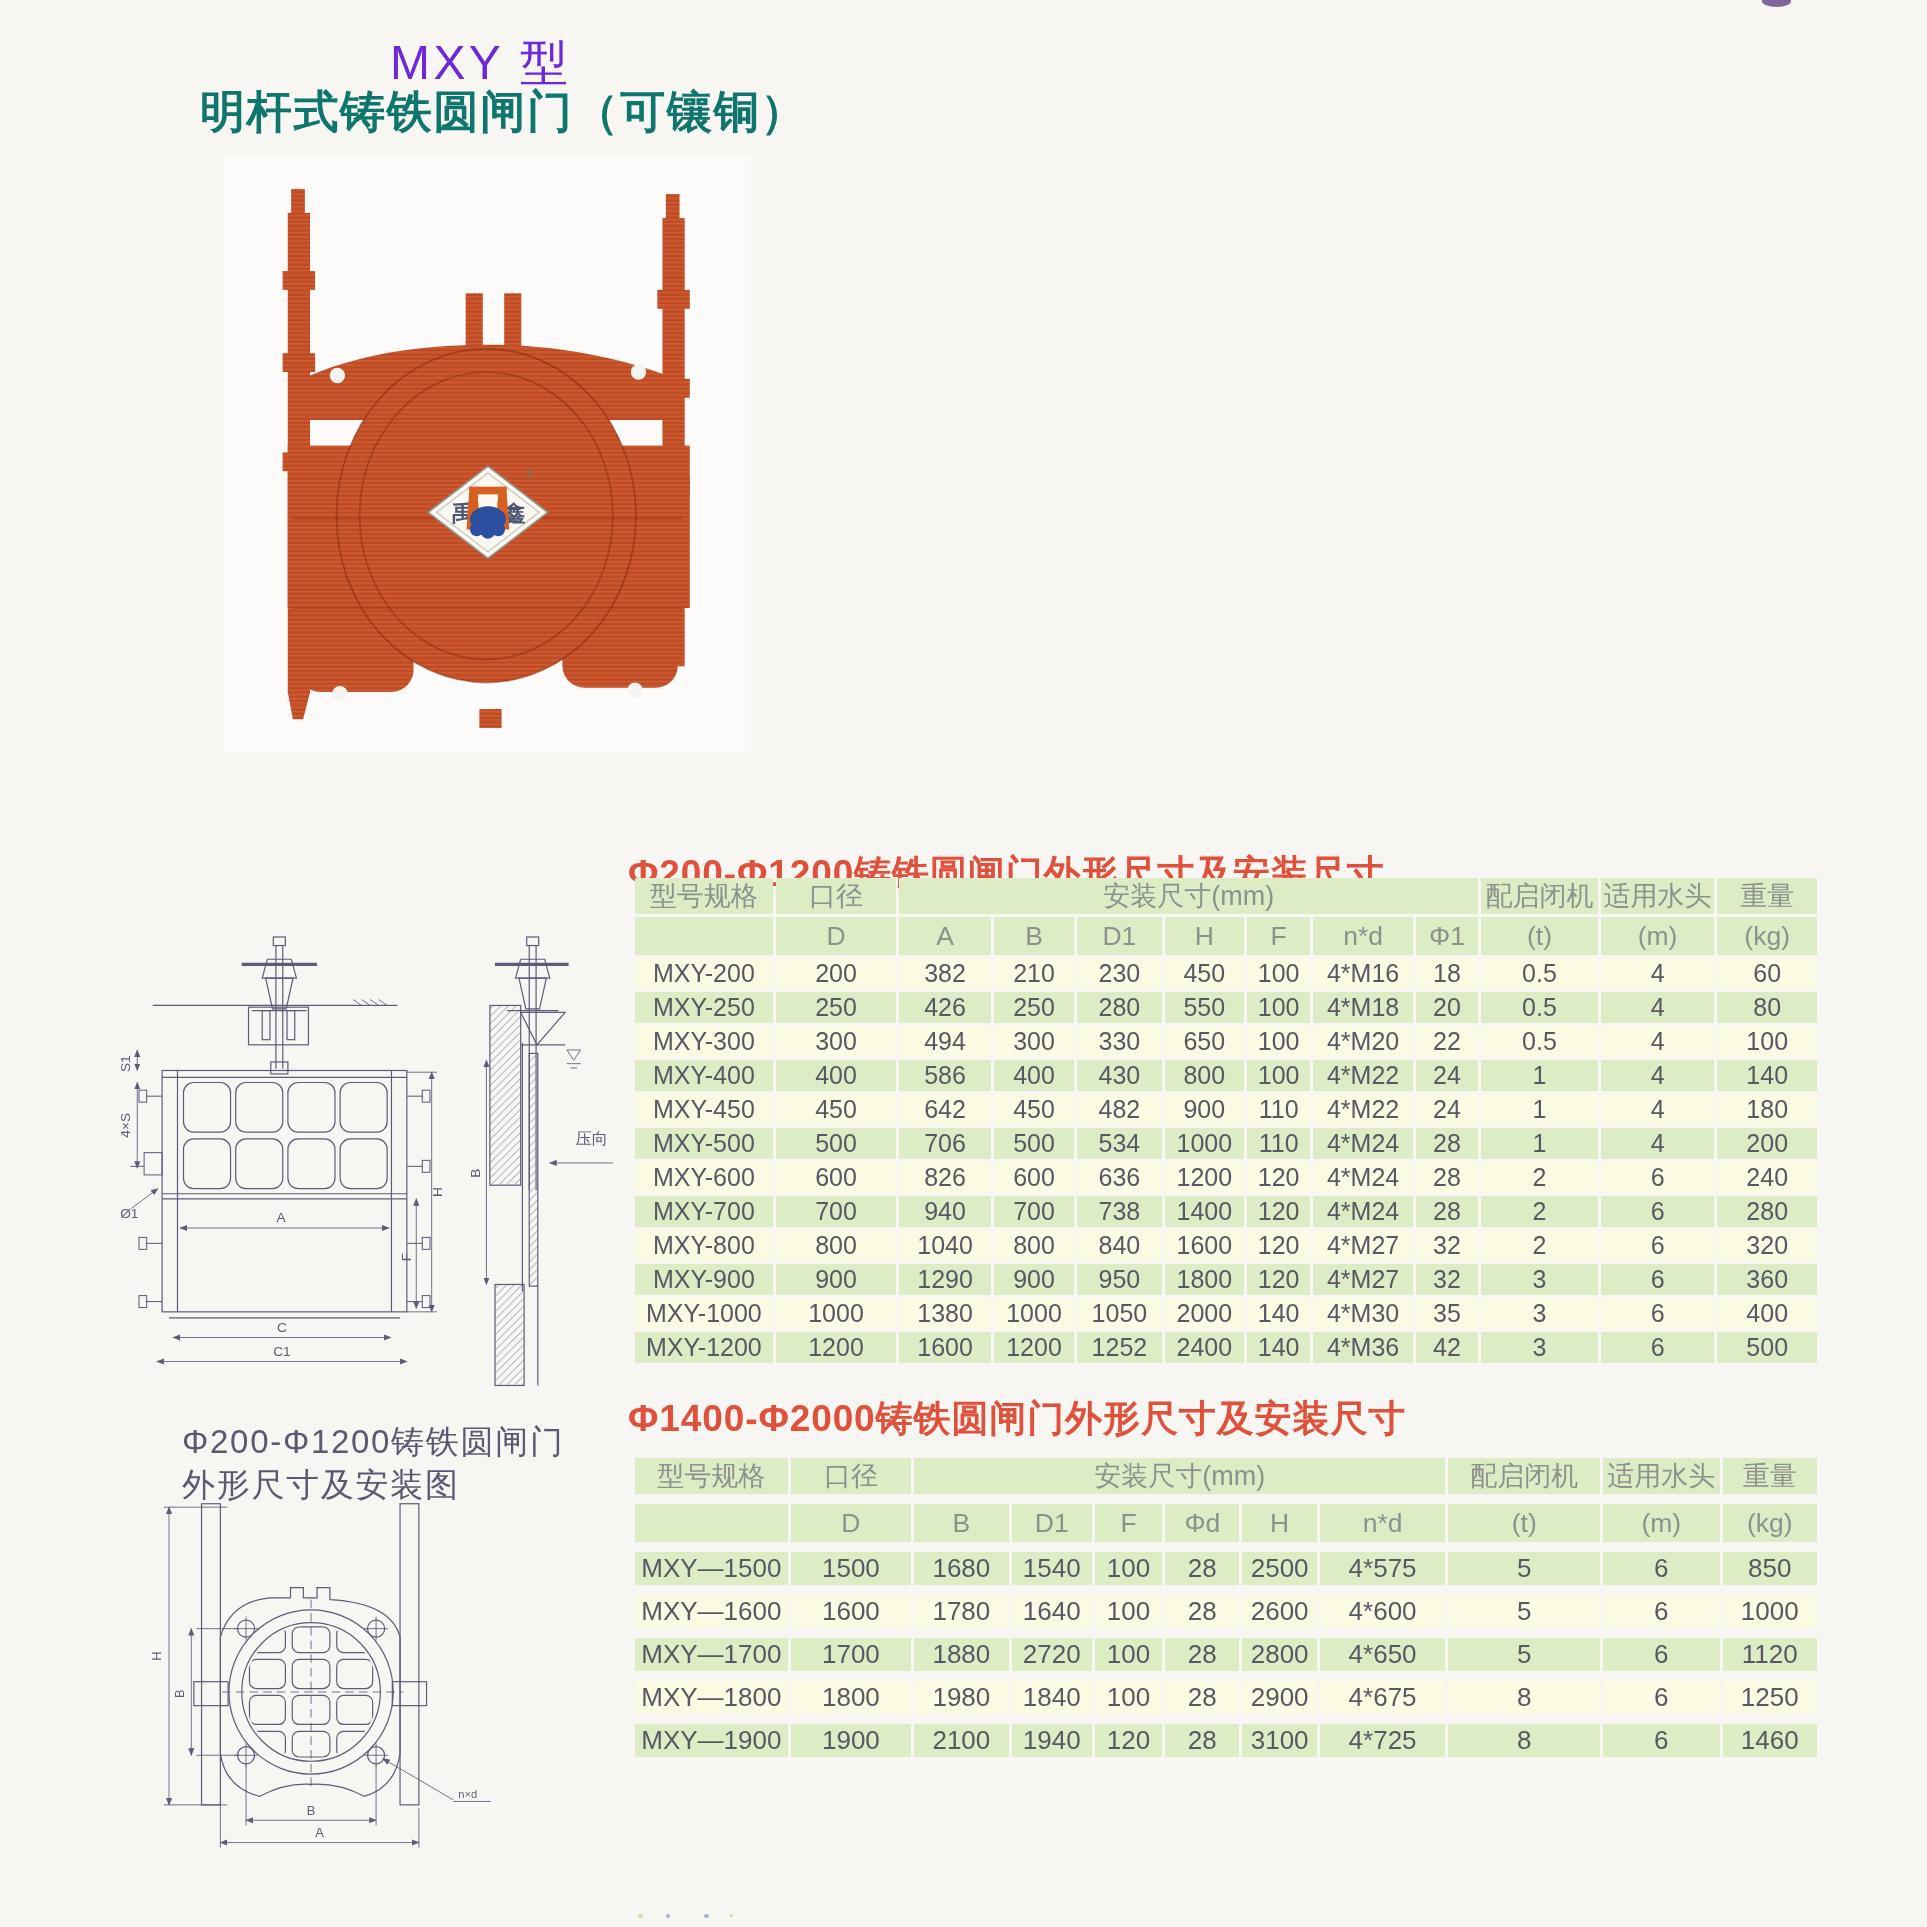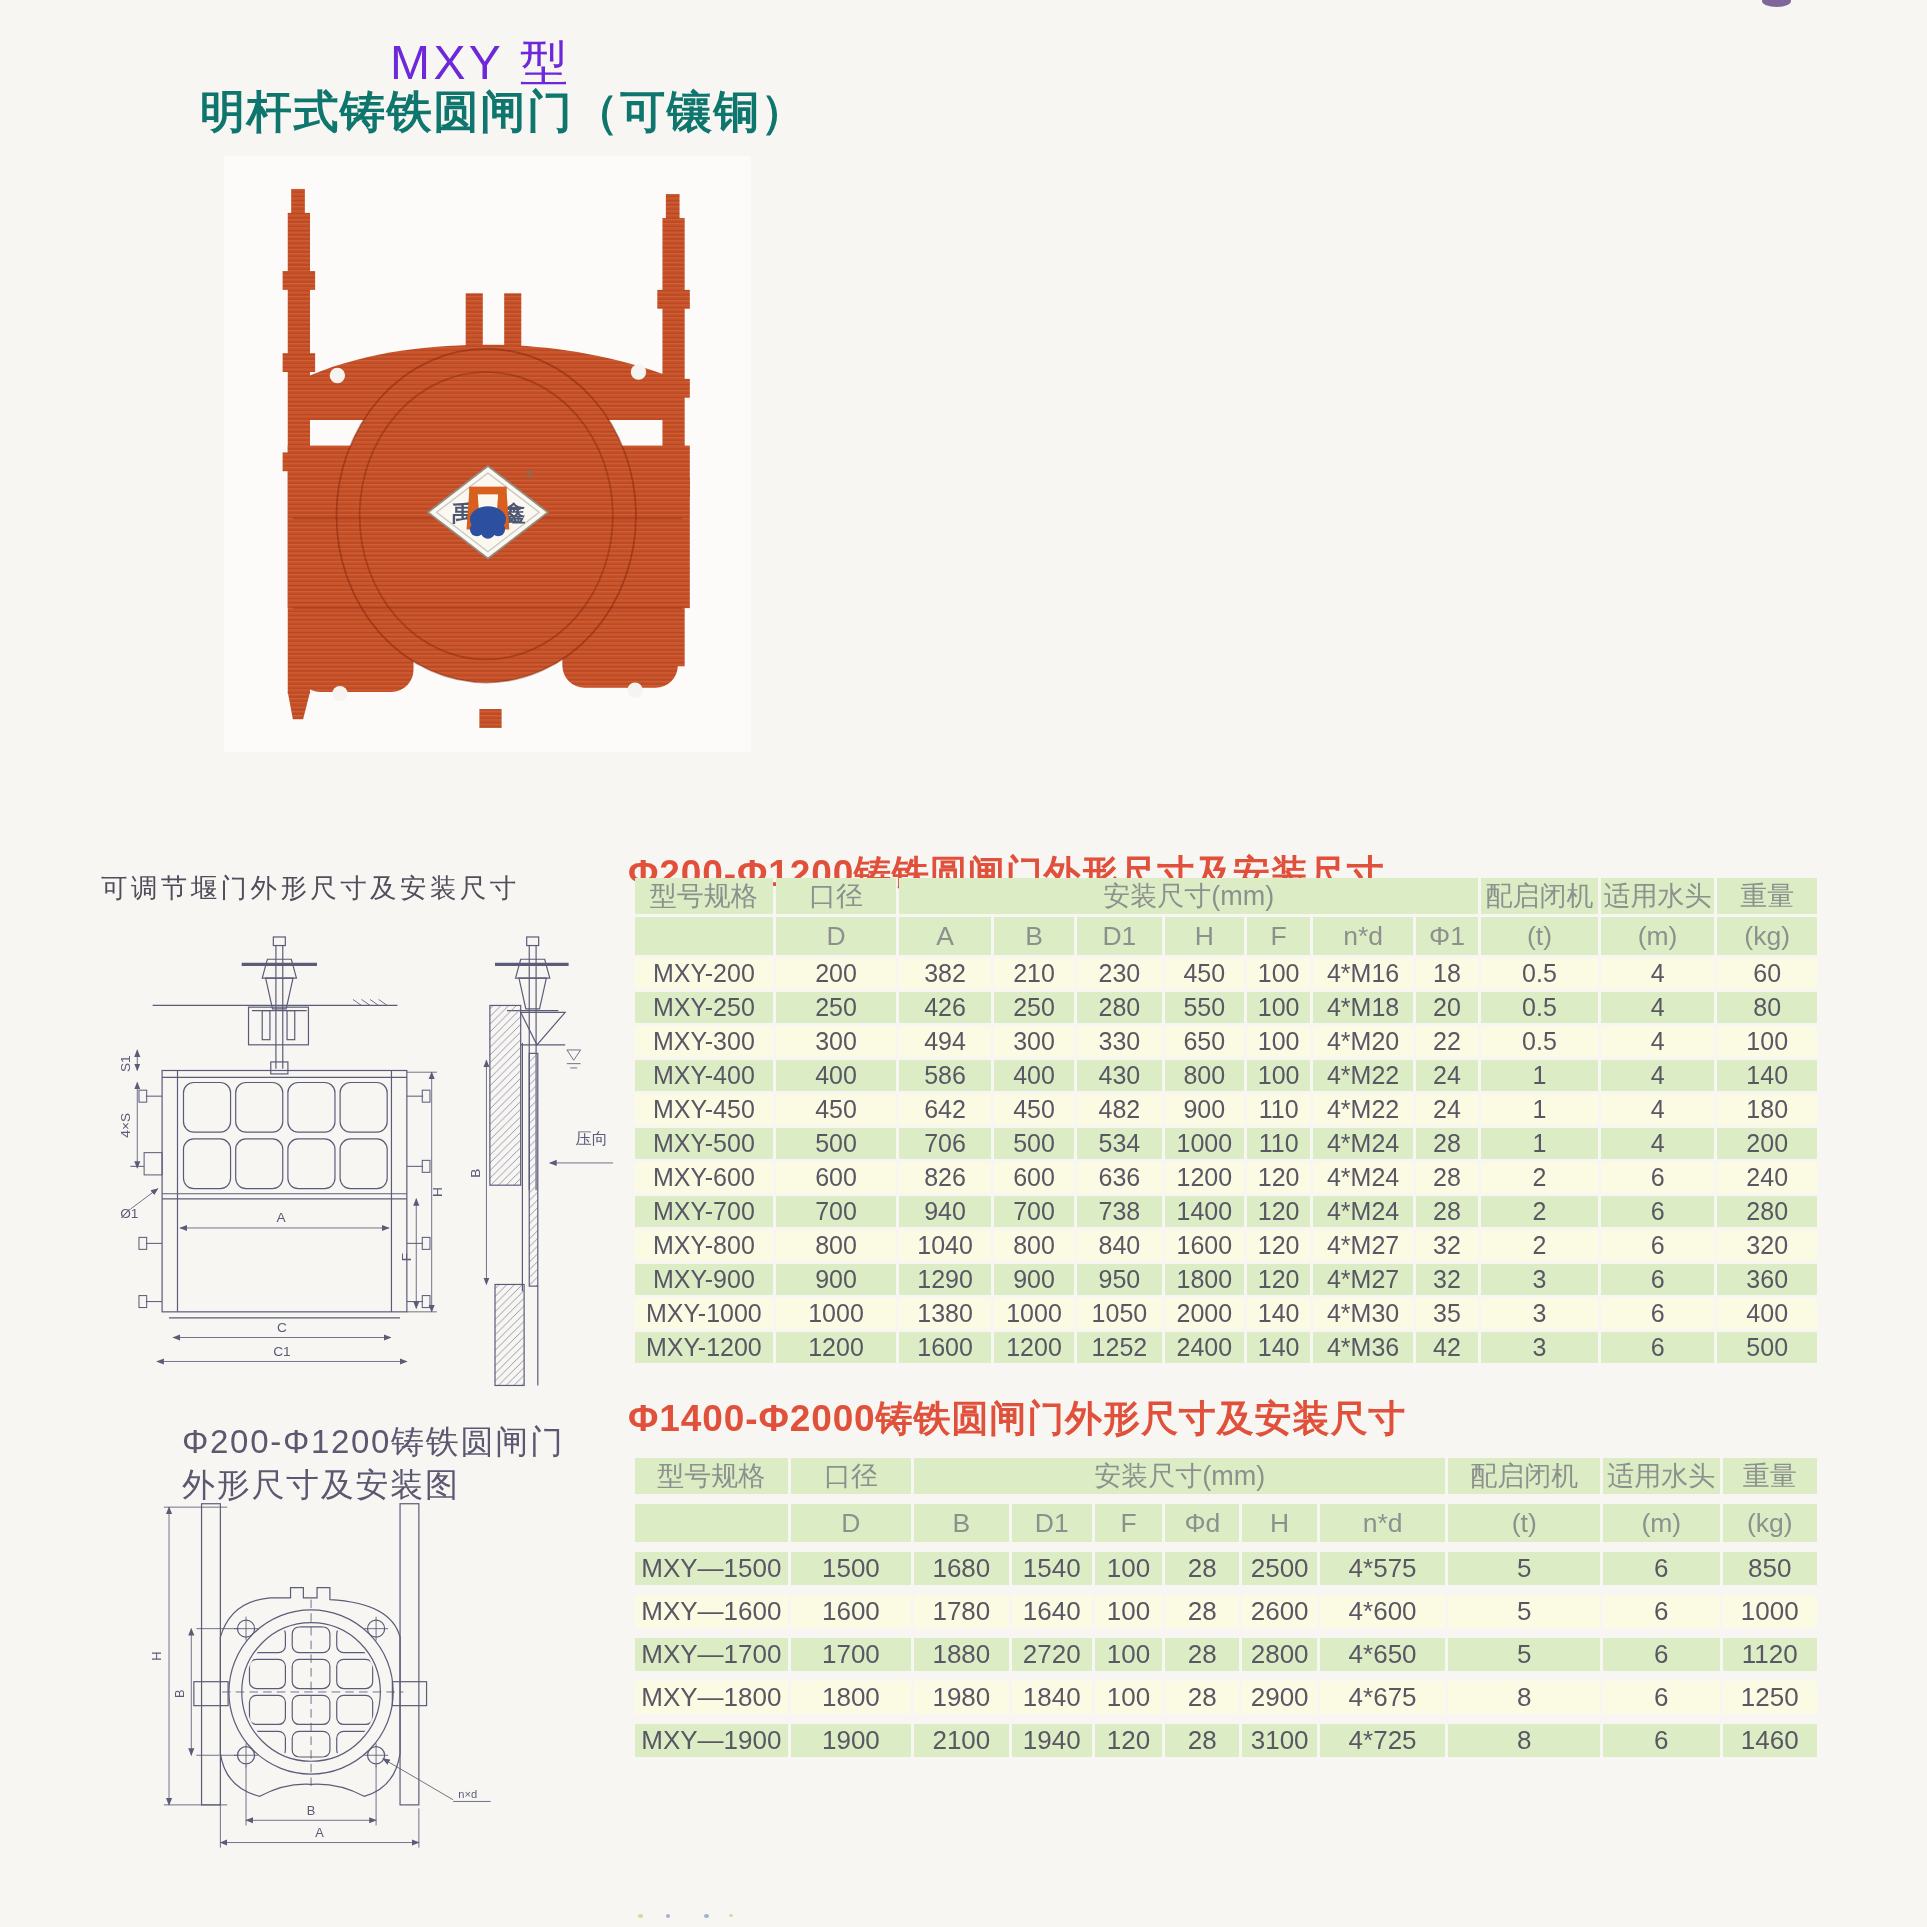--- a/index.html
+++ b/index.html
@@ -130,21 +130,20 @@
         <polygon points="12,-22 22,-22 25,20 9,20" fill="#d95f1f"></polygon>
         <ellipse cx="0" cy="8" rx="21" ry="15" fill="#2c4fa0"></ellipse>
         <circle cx="-13" cy="20" r="8" fill="#2c4fa0"></circle>
         <circle cx="0" cy="23" r="8" fill="#2c4fa0"></circle>
         <circle cx="12" cy="20" r="8" fill="#2c4fa0"></circle>
         <text x="44" y="-40" font-size="13" fill="#77756d">®</text>
       </g>
     </svg>
   </div>
 
-  <div class="abs left-label-1">可调节堰门外形尺寸及安装尺寸</div>
   <div class="abs left-label-2">
     <div>Φ200-Φ1200铸铁圆闸门</div>
     <div>外形尺寸及安装图</div>
   </div>
 
   <svg class="abs drawing" style="left:96px;top:925px" width="531" height="469" viewBox="0 0 620 548" fill="none" stroke="#5c5c78" stroke-width="1.4" font-family="Liberation Sans, sans-serif">
     <defs>
       <pattern id="hatch" width="9" height="9" patternUnits="userSpaceOnUse">
         <path d="M0,9 L9,0" stroke="#8a8aa0" stroke-width="1"></path>
       </pattern>

